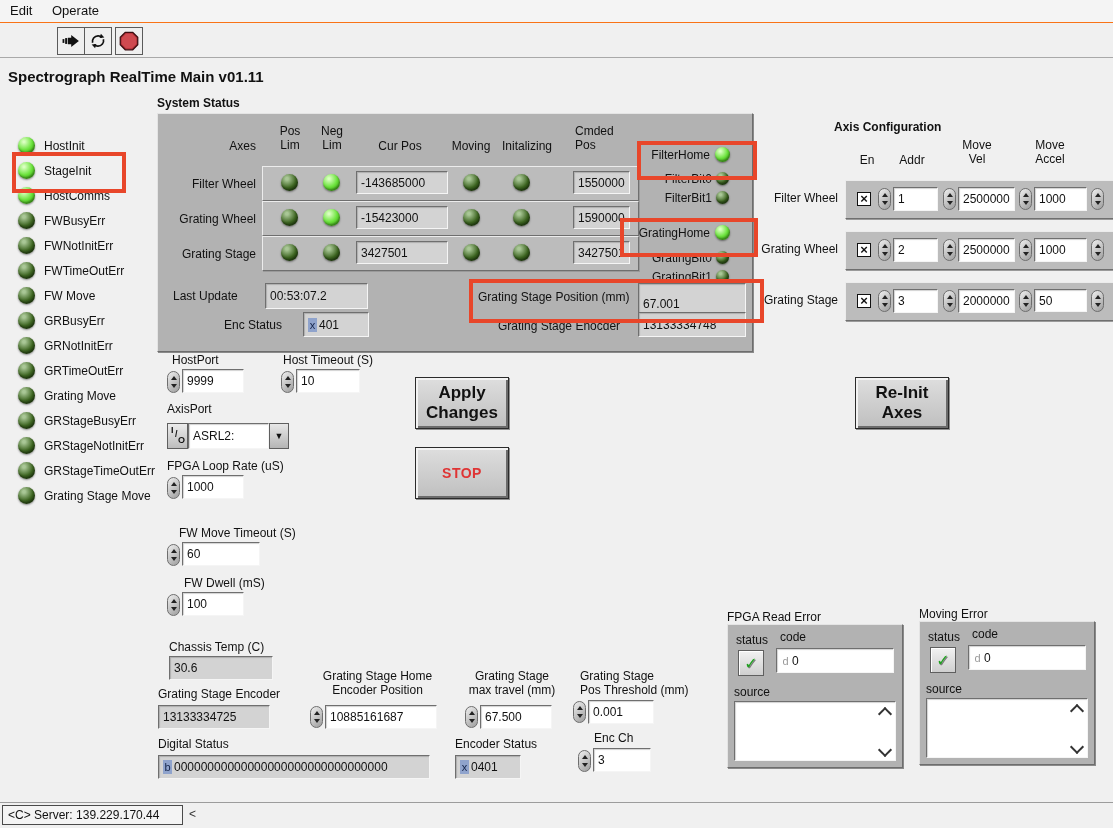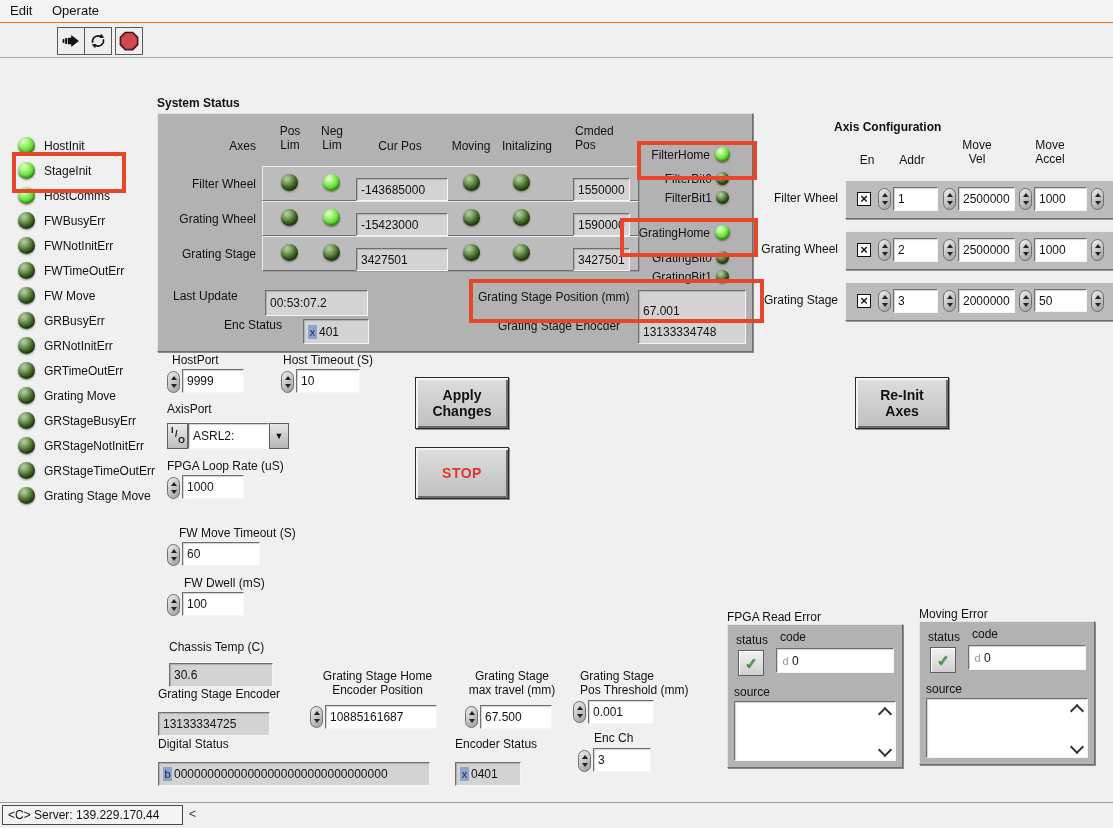--- a/index.html
+++ b/index.html
@@ -23,35 +23,35 @@
   .led.on{background:radial-gradient(circle at 35% 28%, #d9ffc0 5%, #6be33c 50%, #41b512 90%);}
   .led17{width:17px;height:17px;} .led15{width:15px;height:15px;} .led13{width:13px;height:13px;}
   
   .panel{background:#b2b2b2;border:1px solid;border-color:#e4e4e4 #6d6d6d #6d6d6d #e4e4e4;
          box-shadow:1px 1px 0 #8a8a8a;}
   .strip{background:#bcbcbc;border:1px solid;border-color:#ececec #6f6f6f #6f6f6f #ececec;
          box-shadow:1px 1px 0 #9a9a9a;}
   .fld{border:1px solid;border-color:#6f6f6f #f5f5f5 #f5f5f5 #6f6f6f;
        box-shadow:inset 1px 1px 1px rgba(0,0,0,.18);display:flex;align-items:center;
        overflow:hidden;white-space:nowrap;padding-left:4px;box-sizing:border-box;}
-  .ind{background:#d3d3d3;margin-top:7px;} .ctl{background:#ffffff;}
+  .ind{background:#d3d3d3;} .ctl{background:#ffffff;}
   .radix{display:inline-block;background:#8fa3cc;color:#16264d;font-size:11px;line-height:14px;
          min-width:9px;text-align:center;margin-right:2px;flex:0 0 auto;}
   .radix.plain{background:transparent;color:#9a9a9a;}
   
   .spin{width:13px;height:22px;border:1px solid #6e6e6e;border-radius:7px;
         background:linear-gradient(135deg,#efefef,#9d9d9d);display:flex;flex-direction:column;
         align-items:center;justify-content:space-evenly;box-sizing:border-box;}
   .sp-u{width:0;height:0;border-left:3px solid transparent;border-right:3px solid transparent;border-bottom:4px solid #222;}
   .sp-d{width:0;height:0;border-left:3px solid transparent;border-right:3px solid transparent;border-top:4px solid #222;}
   
   .btn3d{background:linear-gradient(#dedede,#bfbfbf);border:1px solid #2b2b2b;
          box-shadow:inset 2px 2px 0 #f3f3f3, inset -2px -2px 0 #6b6b6b, 1px 1px 0 #909090;
          display:flex;align-items:center;justify-content:center;text-align:center;
-         font-weight:bold;font-size:14px;white-space:pre-line;cursor:pointer;}
+         font-weight:bold;font-size:17px;white-space:pre-line;cursor:pointer;}
   .stoptxt{color:#df3434;font-size:14px;letter-spacing:.5px;}
   
   .hl{border:4px solid #e8462a;pointer-events:none;}
   
   .chk{width:14px;height:14px;background:#fff;border:1px solid #111;box-sizing:border-box;
        display:flex;align-items:center;justify-content:center;font-weight:bold;font-size:13px;line-height:12px;cursor:pointer;}
   .chk.checked::after{content:"\00d7";}
   
   .dd{width:20px;height:26px;background:linear-gradient(#e7e7e7,#b5b5b5);border:1px solid #5f5f5f;
       display:flex;align-items:center;justify-content:center;font-size:9px;box-sizing:border-box;cursor:pointer;}
@@ -95,20 +95,21 @@
       </svg>
     </div>
     <div class="tbtn" style="left:115px">
       <svg width="20" height="20" viewBox="0 0 16 16">
         <polygon points="5,1 11,1 15,5 15,11 11,15 5,15 1,11 1,5" fill="#b03038" stroke="#3c0d10" stroke-width="1"></polygon>
         <polygon points="5.6,2.2 10.4,2.2 13.8,5.6 13.8,10.4 10.4,13.8 5.6,13.8 2.2,10.4 2.2,5.6" fill="#cf4a50"></polygon>
       </svg>
     </div>
   </div>
 
+  <div class="abs b" style="left:8px;top:68px;font-size:15px">Spectrograph RealTime Main v01.11</div>
 
   <div>
     <span class="abs led led17 on" style="left:18px;top:137px"></span>
     <span class="abs lbl" style="left:44px;top:139px">HostInit</span>
     <span class="abs led led17 on" style="left:18px;top:162px"></span>
     <span class="abs lbl" style="left:44px;top:164px">StageInit</span>
     <span class="abs led led17 on" style="left:18px;top:187px"></span>
     <span class="abs lbl" style="left:44px;top:189px">HostComms</span>
     <span class="abs led led17" style="left:18px;top:212px"></span>
     <span class="abs lbl" style="left:44px;top:214px">FWBusyErr</span>

